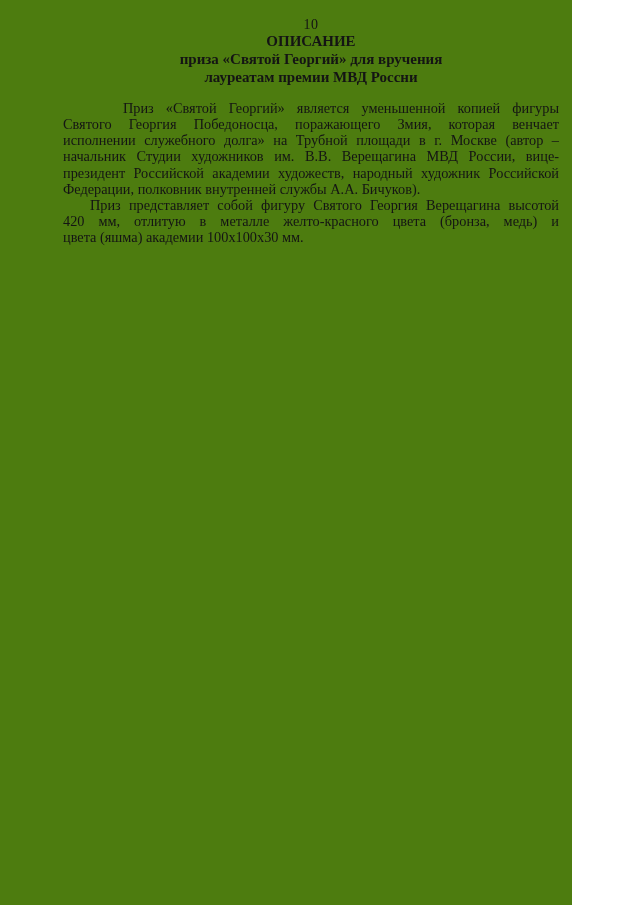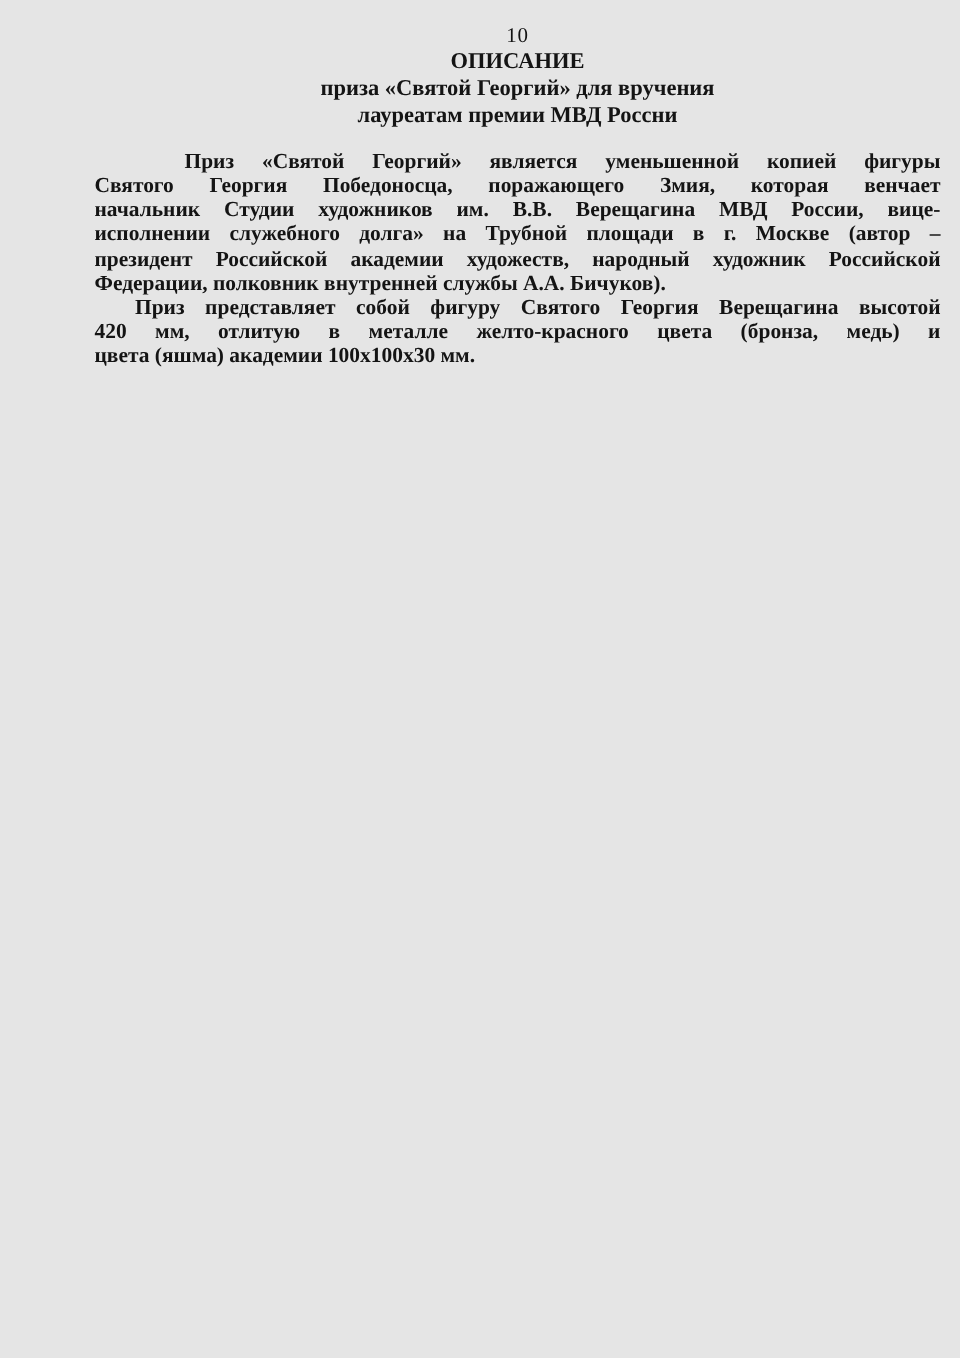--- a/index.html
+++ b/index.html
@@ -2,23 +2,23 @@
 <html><head>
 <meta charset="utf-8">
 <style>
   html, body {
     margin: 0;
     padding: 0;
     background: #ffffff;
   }
   .page {
     position: relative;
-    width: 640px;
+    width: 572px;
     height: 905px;
-    background: #e5e5e5;
+    background: #4d7c0f;
     overflow: hidden;
     font-family: "Liberation Serif", "DejaVu Serif", serif;
     color: #141414;
     box-sizing: border-box;
     padding-top: 18px;
   }
   .content {
     padding-left: 63px;
     padding-right: 13px; 
   }
@@ -38,21 +38,20 @@
   .doc-body {
     margin-top: 14px;
     font-size: 14.3px;
     line-height: 16.15px;
   }
   .para { margin: 0; padding: 0; }
   .line {
     text-align: justify;
     text-align-last: justify;
     white-space: normal;
-    font-weight: bold;
   }
   .line.lastline {
     text-align: right;
     text-align-last: left;
   }
   
   .para.p0 .line:first-child { text-indent: 60px; }
   .para.p1 .line:first-child { text-indent: 27px; }
 </style>
 </head>
@@ -66,22 +65,22 @@
     <div class="doc-title">
       <div class="title-line">ОПИСАНИЕ</div>
       <div class="title-line">приза «Святой Георгий» для вручения</div>
       <div class="title-line">лауреатам премии МВД Россни</div>
     </div>
 
     <div class="doc-body">
       <div class="para p0">
           <div class="line">Приз «Святой Георгий» является уменьшенной копией фигуры</div>
           <div class="line">Святого Георгия Победоносца, поражающего Змия, которая венчает</div>
+          <div class="line">исполнении служебного долга» на Трубной площади в г. Москве (автор –</div>
           <div class="line">начальник Студии художников им. В.В. Верещагина МВД России, вице-</div>
-          <div class="line">исполнении служебного долга» на Трубной площади в г. Москве (автор –</div>
           <div class="line">президент Российской академии художеств, народный художник Российской</div>
           <div class="line lastline">Федерации, полковник внутренней службы А.А. Бичуков).</div>
         </div>
       <div class="para p1">
           <div class="line">Приз представляет собой фигуру Святого Георгия Верещагина высотой</div>
           <div class="line">420 мм, отлитую в металле желто-красного цвета (бронза, медь) и</div>
           <div class="line lastline">цвета (яшма) академии 100х100х30 мм.</div>
         </div>
     </div>
 

